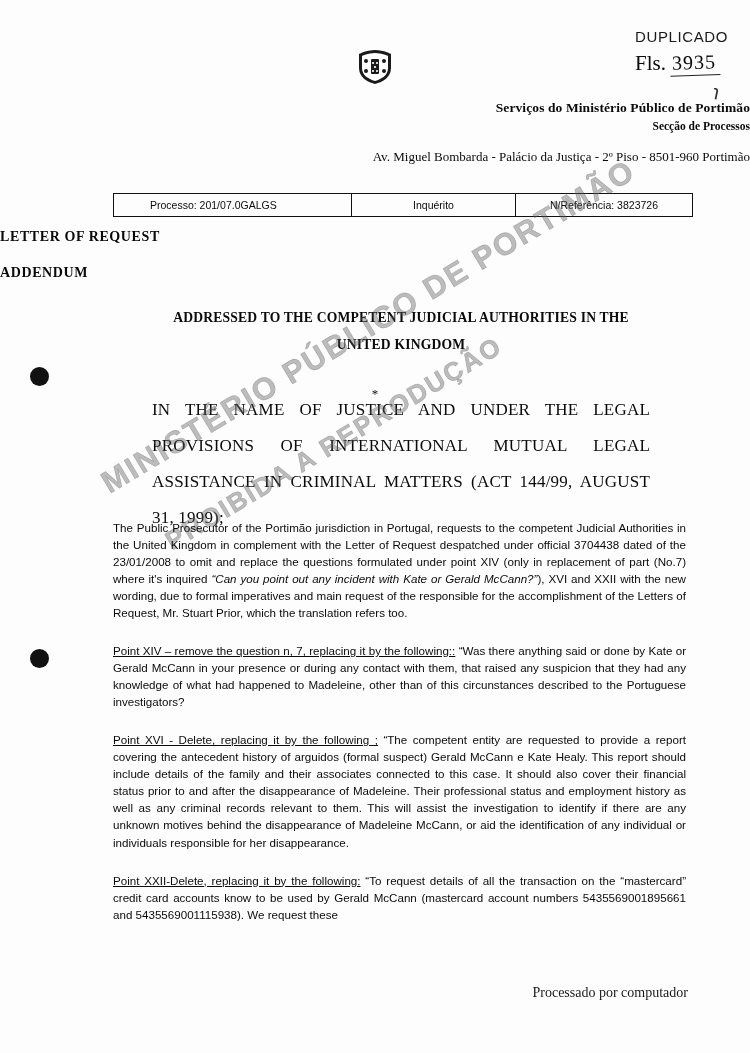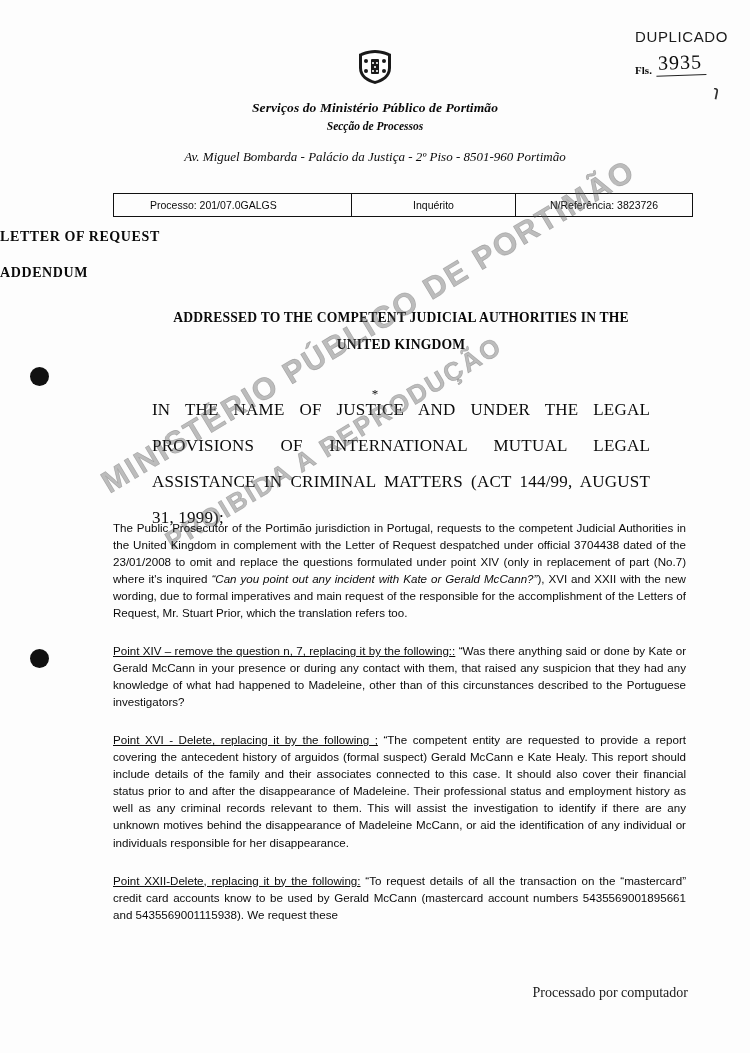--- a/index.html
+++ b/index.html
@@ -36,22 +36,22 @@
     font-weight: 400;
     color: #1a1a1a;
   }
   .fls-row {
     margin-top: 6px;
     display: flex;
     align-items: flex-end;
     gap: 4px;
   }
   .fls-label {
-    font-size: 11px;
-    font-weight: 700;
+    font-size: 21px;
+    font-weight: 400;
     font-family: "Liberation Serif", serif;
   }
   .fls-number {
     font-size: 20px;
     font-family: "Liberation Serif", serif;
     border-bottom: 1.4px solid #222;
     padding: 0 4px 1px 2px;
     letter-spacing: 1px;
     transform: rotate(-2deg);
   }
@@ -91,23 +91,22 @@
     position: relative;
   }
   .crest svg { display: block; }
 
   
   .header {
     position: absolute;
     top: 100px;
     left: 0;
     width: 750px;
-    text-align: center;
+    text-align: right;
     line-height: 1.25;
-    font-style: italic;
   }
   .header .org {
     font-size: 13.5px;
     font-weight: 700;
     letter-spacing: 0.1px;
   }
   .header .dept {
     font-size: 11.5px;
     font-weight: 700;
     margin-top: 2px;

